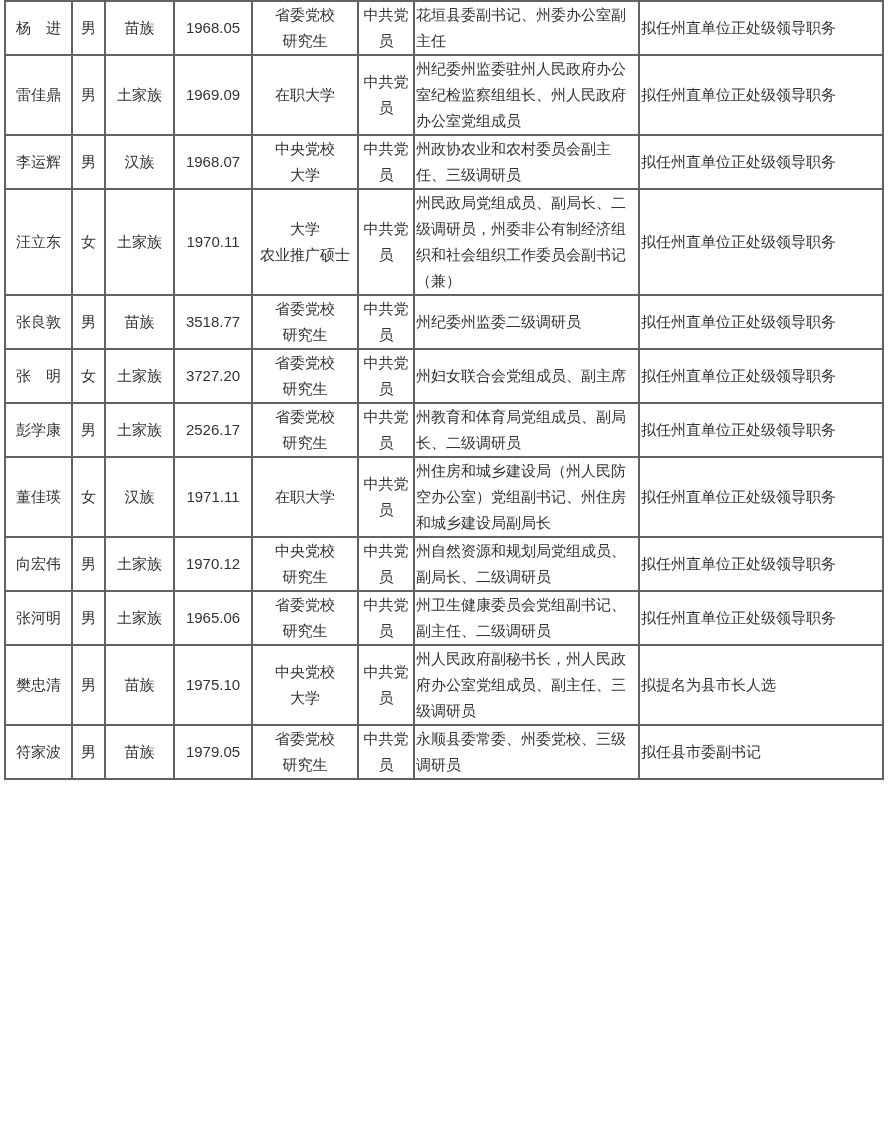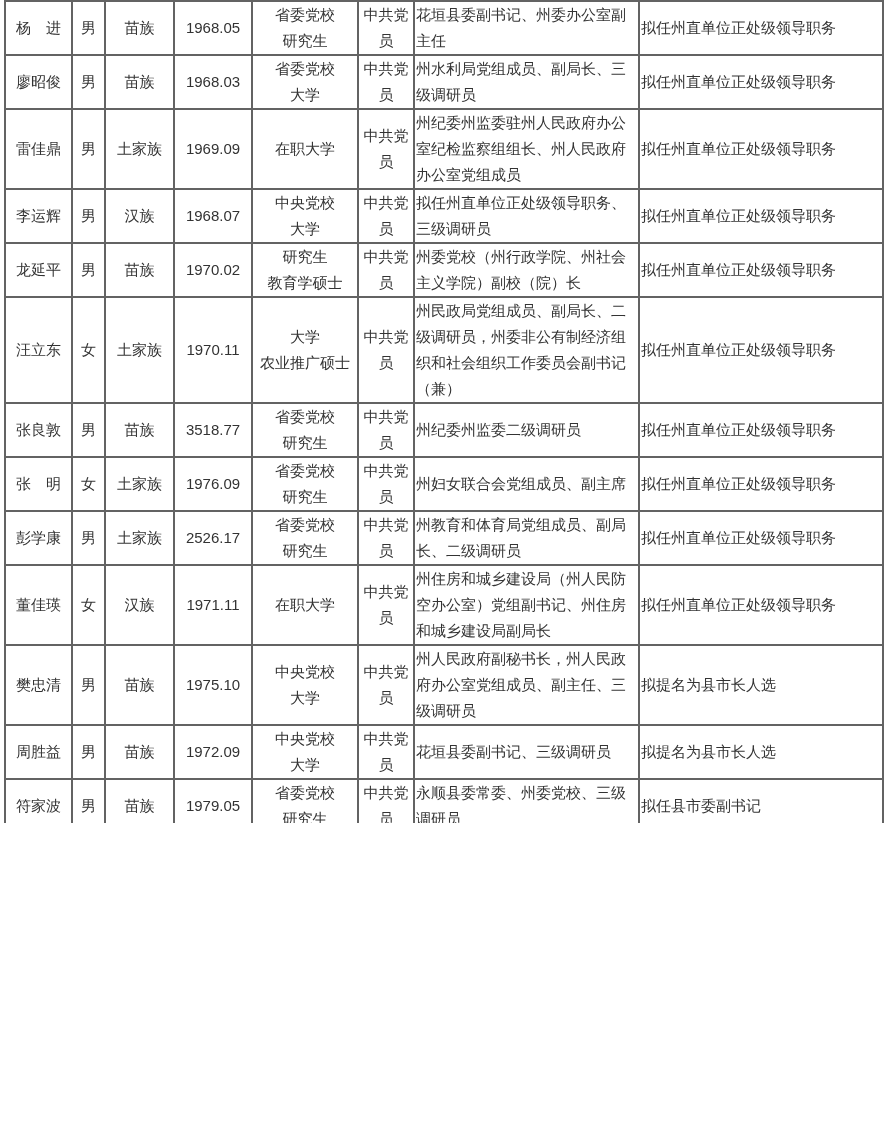--- a/index.html
+++ b/index.html
@@ -63,60 +63,38 @@
           <td class="col-gender">男</td>
           <td class="col-ethnicity">苗族</td>
           <td class="col-birth">1968.05</td>
           <td class="col-education">省委党校
 研究生</td>
           <td class="col-party">中共党员</td>
           <td class="col-current-position">花垣县委副书记、州委办公室副主任</td>
           <td class="col-proposed-position">拟任州直单位正处级领导职务</td>
         </tr>
         <tr>
-          <td class="col-name">廖昭俊</td>
-          <td class="col-gender">男</td>
-          <td class="col-ethnicity">苗族</td>
-          <td class="col-birth">1968.03</td>
-          <td class="col-education">省委党校
-大学</td>
-          <td class="col-party">中共党员</td>
-          <td class="col-current-position">州水利局党组成员、副局长、三级调研员</td>
-          <td class="col-proposed-position">拟任州直单位正处级领导职务</td>
-        </tr>
-        <tr>
           <td class="col-name">雷佳鼎</td>
           <td class="col-gender">男</td>
           <td class="col-ethnicity">土家族</td>
           <td class="col-birth">1969.09</td>
           <td class="col-education">在职大学</td>
           <td class="col-party">中共党员</td>
           <td class="col-current-position">州纪委州监委驻州人民政府办公室纪检监察组组长、州人民政府办公室党组成员</td>
           <td class="col-proposed-position">拟任州直单位正处级领导职务</td>
         </tr>
         <tr>
           <td class="col-name">李运辉</td>
           <td class="col-gender">男</td>
           <td class="col-ethnicity">汉族</td>
           <td class="col-birth">1968.07</td>
           <td class="col-education">中央党校
 大学</td>
           <td class="col-party">中共党员</td>
-          <td class="col-current-position">拟任州直单位正处级领导职务、三级调研员</td>
-          <td class="col-proposed-position">拟任州直单位正处级领导职务</td>
-        </tr>
-        <tr>
-          <td class="col-name">龙延平</td>
-          <td class="col-gender">男</td>
-          <td class="col-ethnicity">苗族</td>
-          <td class="col-birth">1970.02</td>
-          <td class="col-education">研究生
-教育学硕士</td>
-          <td class="col-party">中共党员</td>
-          <td class="col-current-position">州委党校（州行政学院、州社会主义学院）副校（院）长</td>
+          <td class="col-current-position">州政协农业和农村委员会副主任、三级调研员</td>
           <td class="col-proposed-position">拟任州直单位正处级领导职务</td>
         </tr>
         <tr>
           <td class="col-name">汪立东</td>
           <td class="col-gender">女</td>
           <td class="col-ethnicity">土家族</td>
           <td class="col-birth">1970.11</td>
           <td class="col-education">大学
 农业推广硕士</td>
           <td class="col-party">中共党员</td>
@@ -131,21 +109,21 @@
           <td class="col-education">省委党校
 研究生</td>
           <td class="col-party">中共党员</td>
           <td class="col-current-position">州纪委州监委二级调研员</td>
           <td class="col-proposed-position">拟任州直单位正处级领导职务</td>
         </tr>
         <tr>
           <td class="col-name">张　明</td>
           <td class="col-gender">女</td>
           <td class="col-ethnicity">土家族</td>
-          <td class="col-birth">1976.09</td>
+          <td class="col-birth">3727.20</td>
           <td class="col-education">省委党校
 研究生</td>
           <td class="col-party">中共党员</td>
           <td class="col-current-position">州妇女联合会党组成员、副主席</td>
           <td class="col-proposed-position">拟任州直单位正处级领导职务</td>
         </tr>
         <tr>
           <td class="col-name">彭学康</td>
           <td class="col-gender">男</td>
           <td class="col-ethnicity">土家族</td>
@@ -160,39 +138,50 @@
           <td class="col-name">董佳瑛</td>
           <td class="col-gender">女</td>
           <td class="col-ethnicity">汉族</td>
           <td class="col-birth">1971.11</td>
           <td class="col-education">在职大学</td>
           <td class="col-party">中共党员</td>
           <td class="col-current-position">州住房和城乡建设局（州人民防空办公室）党组副书记、州住房和城乡建设局副局长</td>
           <td class="col-proposed-position">拟任州直单位正处级领导职务</td>
         </tr>
         <tr>
+          <td class="col-name">向宏伟</td>
+          <td class="col-gender">男</td>
+          <td class="col-ethnicity">土家族</td>
+          <td class="col-birth">1970.12</td>
+          <td class="col-education">中央党校
+研究生</td>
+          <td class="col-party">中共党员</td>
+          <td class="col-current-position">州自然资源和规划局党组成员、副局长、二级调研员</td>
+          <td class="col-proposed-position">拟任州直单位正处级领导职务</td>
+        </tr>
+        <tr>
+          <td class="col-name">张河明</td>
+          <td class="col-gender">男</td>
+          <td class="col-ethnicity">土家族</td>
+          <td class="col-birth">1965.06</td>
+          <td class="col-education">省委党校
+研究生</td>
+          <td class="col-party">中共党员</td>
+          <td class="col-current-position">州卫生健康委员会党组副书记、副主任、二级调研员</td>
+          <td class="col-proposed-position">拟任州直单位正处级领导职务</td>
+        </tr>
+        <tr>
           <td class="col-name">樊忠清</td>
           <td class="col-gender">男</td>
           <td class="col-ethnicity">苗族</td>
           <td class="col-birth">1975.10</td>
           <td class="col-education">中央党校
 大学</td>
           <td class="col-party">中共党员</td>
           <td class="col-current-position">州人民政府副秘书长，州人民政府办公室党组成员、副主任、三级调研员</td>
-          <td class="col-proposed-position">拟提名为县市长人选</td>
-        </tr>
-        <tr>
-          <td class="col-name">周胜益</td>
-          <td class="col-gender">男</td>
-          <td class="col-ethnicity">苗族</td>
-          <td class="col-birth">1972.09</td>
-          <td class="col-education">中央党校
-大学</td>
-          <td class="col-party">中共党员</td>
-          <td class="col-current-position">花垣县委副书记、三级调研员</td>
           <td class="col-proposed-position">拟提名为县市长人选</td>
         </tr>
         <tr>
           <td class="col-name">符家波</td>
           <td class="col-gender">男</td>
           <td class="col-ethnicity">苗族</td>
           <td class="col-birth">1979.05</td>
           <td class="col-education">省委党校
 研究生</td>
           <td class="col-party">中共党员</td>

